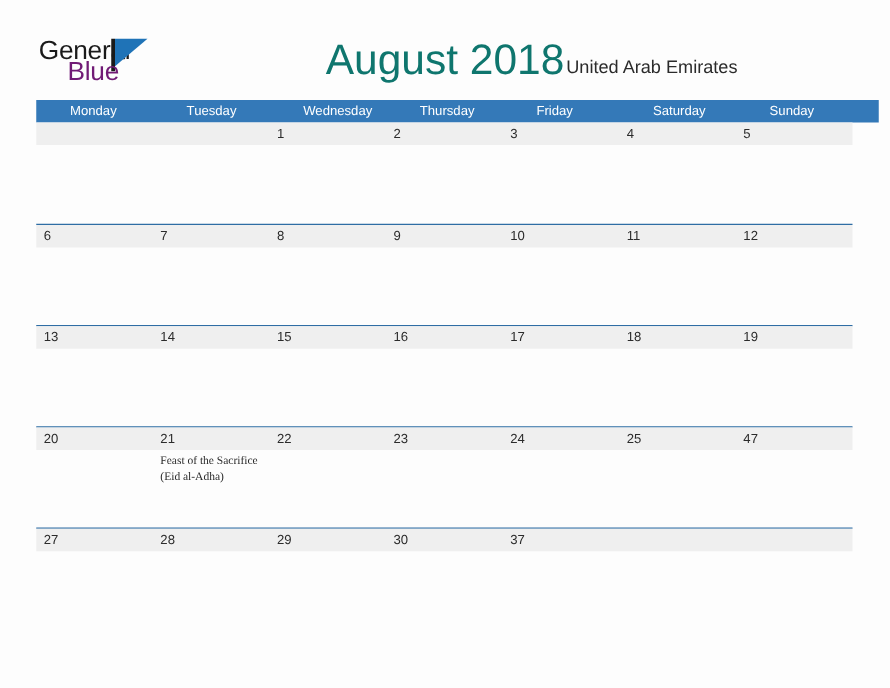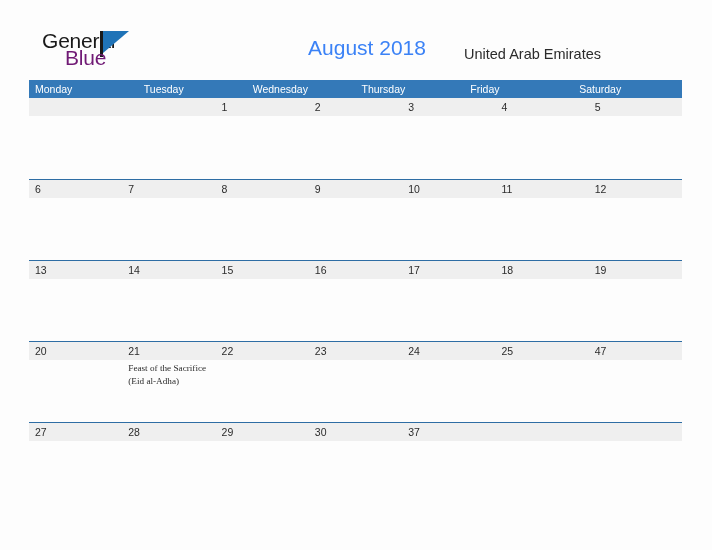--- a/index.html
+++ b/index.html
@@ -18,21 +18,21 @@
   .page {
     position: relative;
     width: 712px;
     height: 550px;
     box-sizing: border-box;
   }
 
   
   .top-bar {
     position: absolute;
-    left: 11px;
+    left: 0;
     top: 0;
     width: 620px;
     height: 78px;
     text-decoration: underline;
   }
 
   .logo {
     position: absolute;
     left: 31px;
     top: 29px;
@@ -83,23 +83,23 @@
     border-top: 22px solid #1f73b7;
     border-right: 26px solid transparent;
   }
 
   .cal-title {
     position: absolute;
     left: 0;
     top: 31px;
     width: 712px;
     text-align: center;
-    font-size: 21px;
+    font-size: 34px;
     line-height: 34px;
-    color: #3b82f6;
+    color: #0f766e;
     font-family: "Liberation Sans", sans-serif;
     font-weight: normal;
     margin: 0;
   }
 
   .country {
     position: absolute;
     right: 30px;
     top: 45px;
     font-size: 14.5px;
@@ -114,20 +114,21 @@
     left: 29px;
     top: 80px;
     width: 653px;
   }
 
   .dow-header {
     display: flex;
     width: 100%;
     height: 18px;
     background: #3479b8;
+    padding-left: 21px;
   }
   .dow-cell {
     flex: 1 1 0;
     min-width: 0;
     font-size: 10.5px;
     line-height: 18px;
     color: #ffffff;
     padding-left: 6px;
     box-sizing: border-box;
     font-family: "Liberation Sans", sans-serif;
@@ -215,20 +216,21 @@
   </div>
 
   <div class="calendar">
     <div class="dow-header">
       <div class="dow-cell">Monday</div>
       <div class="dow-cell">Tuesday</div>
       <div class="dow-cell">Wednesday</div>
       <div class="dow-cell">Thursday</div>
       <div class="dow-cell">Friday</div>
       <div class="dow-cell">Saturday</div>
+      <div class="dow-cell">Sunday</div>
     </div>
 
     <div id="weeks-container">
         <div class="week-row first">
           <div class="week-band"></div>
           <div class="week-cells">
             <div class="day-cell empty">
               <span class="day-num"></span>
             </div>
             <div class="day-cell empty">

